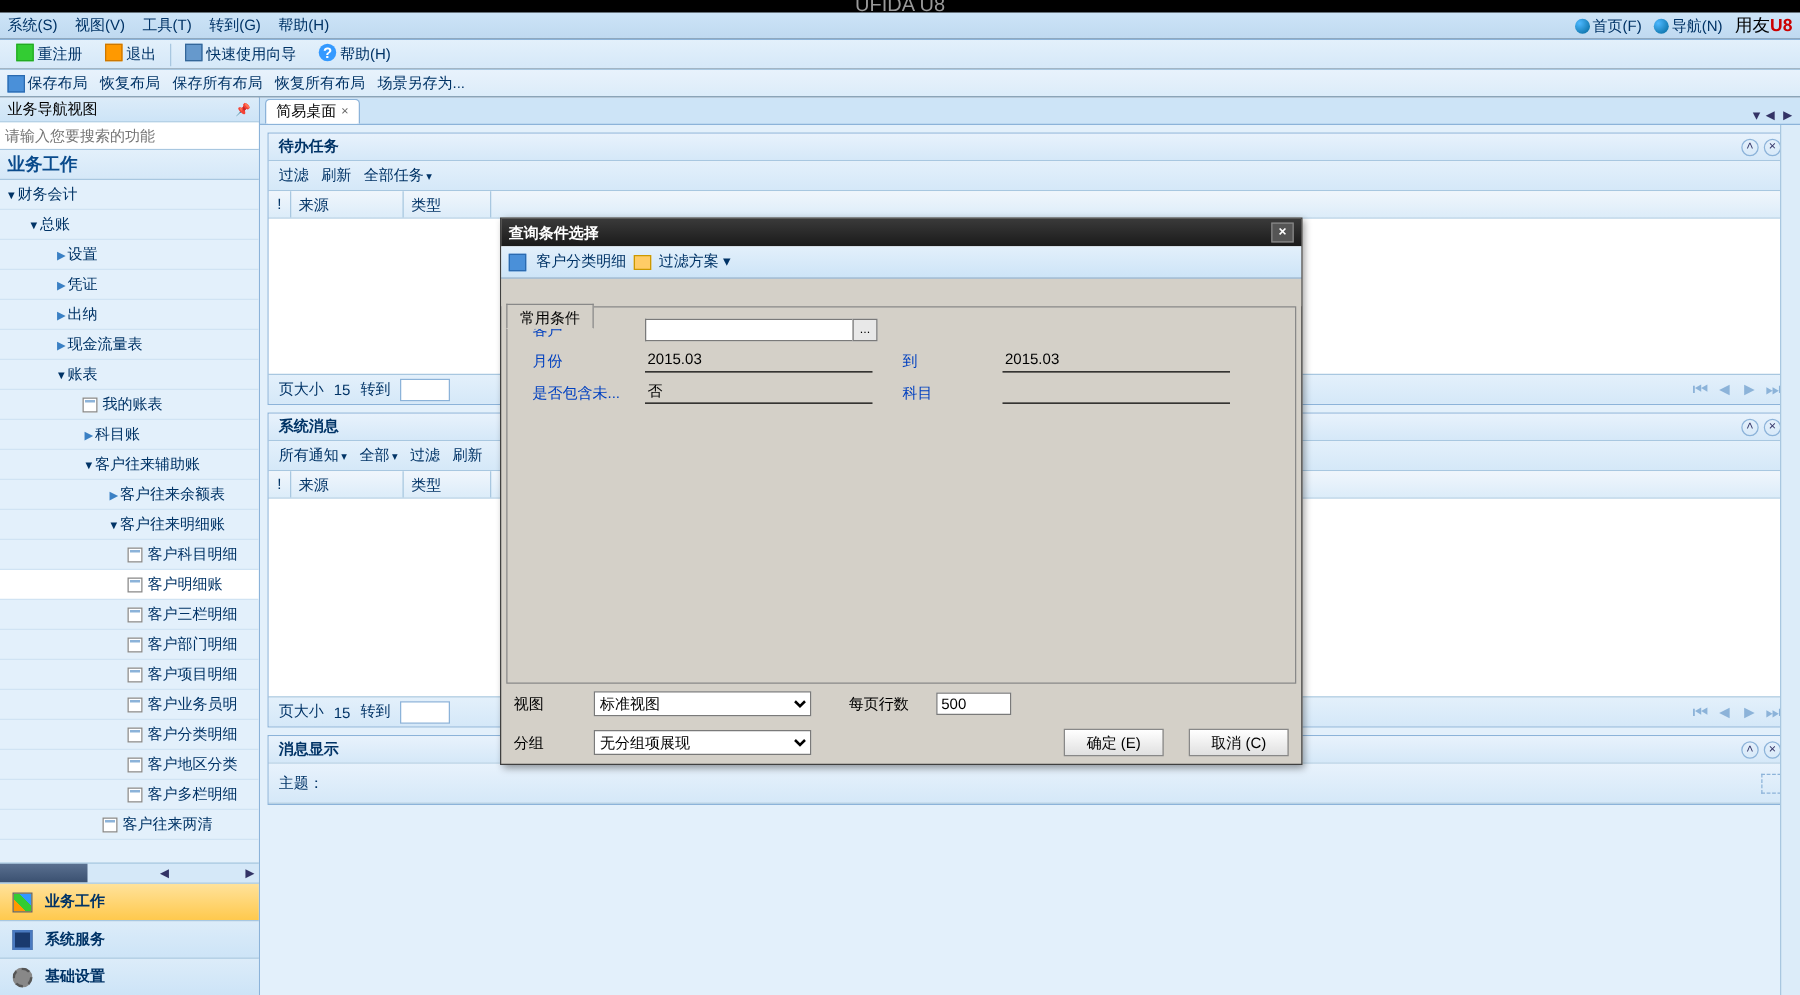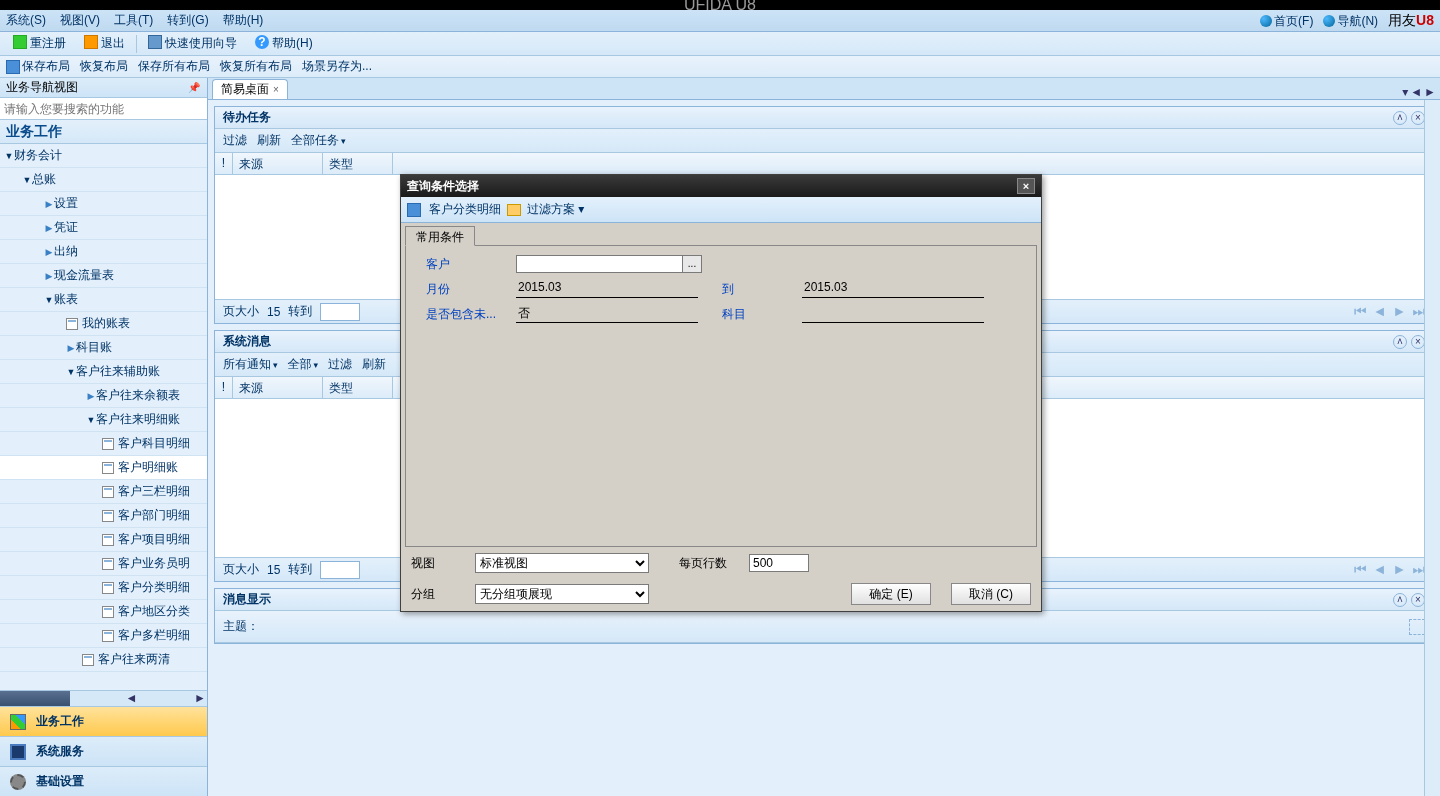--- a/index.html
+++ b/index.html
@@ -86,21 +86,21 @@
 .p3-body { height: 32px; background: linear-gradient(#E8F2FC,#D5E8F8); display:flex; align-items:center; padding:0 8px; color:#003366; border-bottom:1px solid #A8C7E0;}
 .p3-body .right-icon { margin-left:auto; width:16px; height:16px; border:1px dashed #8CB3D9;}
 
 
 .dialog { position: absolute; left: 400px; top: 174px; width: 642px; background: #D4D0C8; border: 1px solid #404040; box-shadow: 2px 2px 6px rgba(0,0,0,0.4); z-index: 100;}
 .dlg-title { height: 22px; background: linear-gradient(#3A3A3A,#1A1A1A); color: #fff; display: flex; align-items: center; padding: 0 6px; font-weight: bold;}
 .dlg-title .x { margin-left: auto; width: 18px; height: 16px; background: #555; border:1px solid #888; text-align:center; line-height:14px; font-size:11px;}
 .dlg-tools { height: 26px; background: linear-gradient(#E3F0FB,#CDE4F7); border-bottom: 1px solid #8CB3D9; display:flex; align-items:center; padding:0 6px; gap:6px; color:#003366;}
 .dlg-tools .ic-fold { width:14px; height:12px; background:#FC6; border:1px solid #C90;}
 .dlg-tab-area { height: 22px; background:#D4D0C8; display:flex; padding:2px 4px 0 4px;}
-.dlg-tab-area .tab { height:20px; background:#D4D0C8; border:1px solid #888; border-bottom:1px solid #D4D0C8; padding:2px 10px; position:relative; top:1px;text-align:right;}
+.dlg-tab-area .tab { height:20px; background:#D4D0C8; border:1px solid #888; border-bottom:1px solid #D4D0C8; padding:2px 10px; position:relative; top:18px;text-align:right;}
 .dlg-body { border:1px solid #888; margin:0 4px; background:#D4D0C8; padding: 8px 20px; height: 302px;}
 .dlg-row { display: flex; align-items: center; margin-bottom: 5px; height: 20px;}
 .dlg-row label { width: 90px; color: #0040C0;}
 .dlg-row label.trunc { color:#0040C0;}
 .dlg-row .field-ro { width: 182px; height: 18px; background: #D4D0C8; border: none; border-bottom: 1px solid #000; padding:0 2px;}
 .dlg-row .lookup { display:flex;}
 .dlg-row .lookup input { width:166px; height:18px; border:1px solid #7A7A7A; border-right:none;}
 .dlg-row .lookup button { width:20px; height:18px; border:1px solid #7A7A7A; background:#E8E8E8; font-size:10px; line-height:14px;}
 .dlg-row .gap { width: 24px;}
 .dlg-row label.mid { width: 80px; text-align:left; color:#0040C0;}

